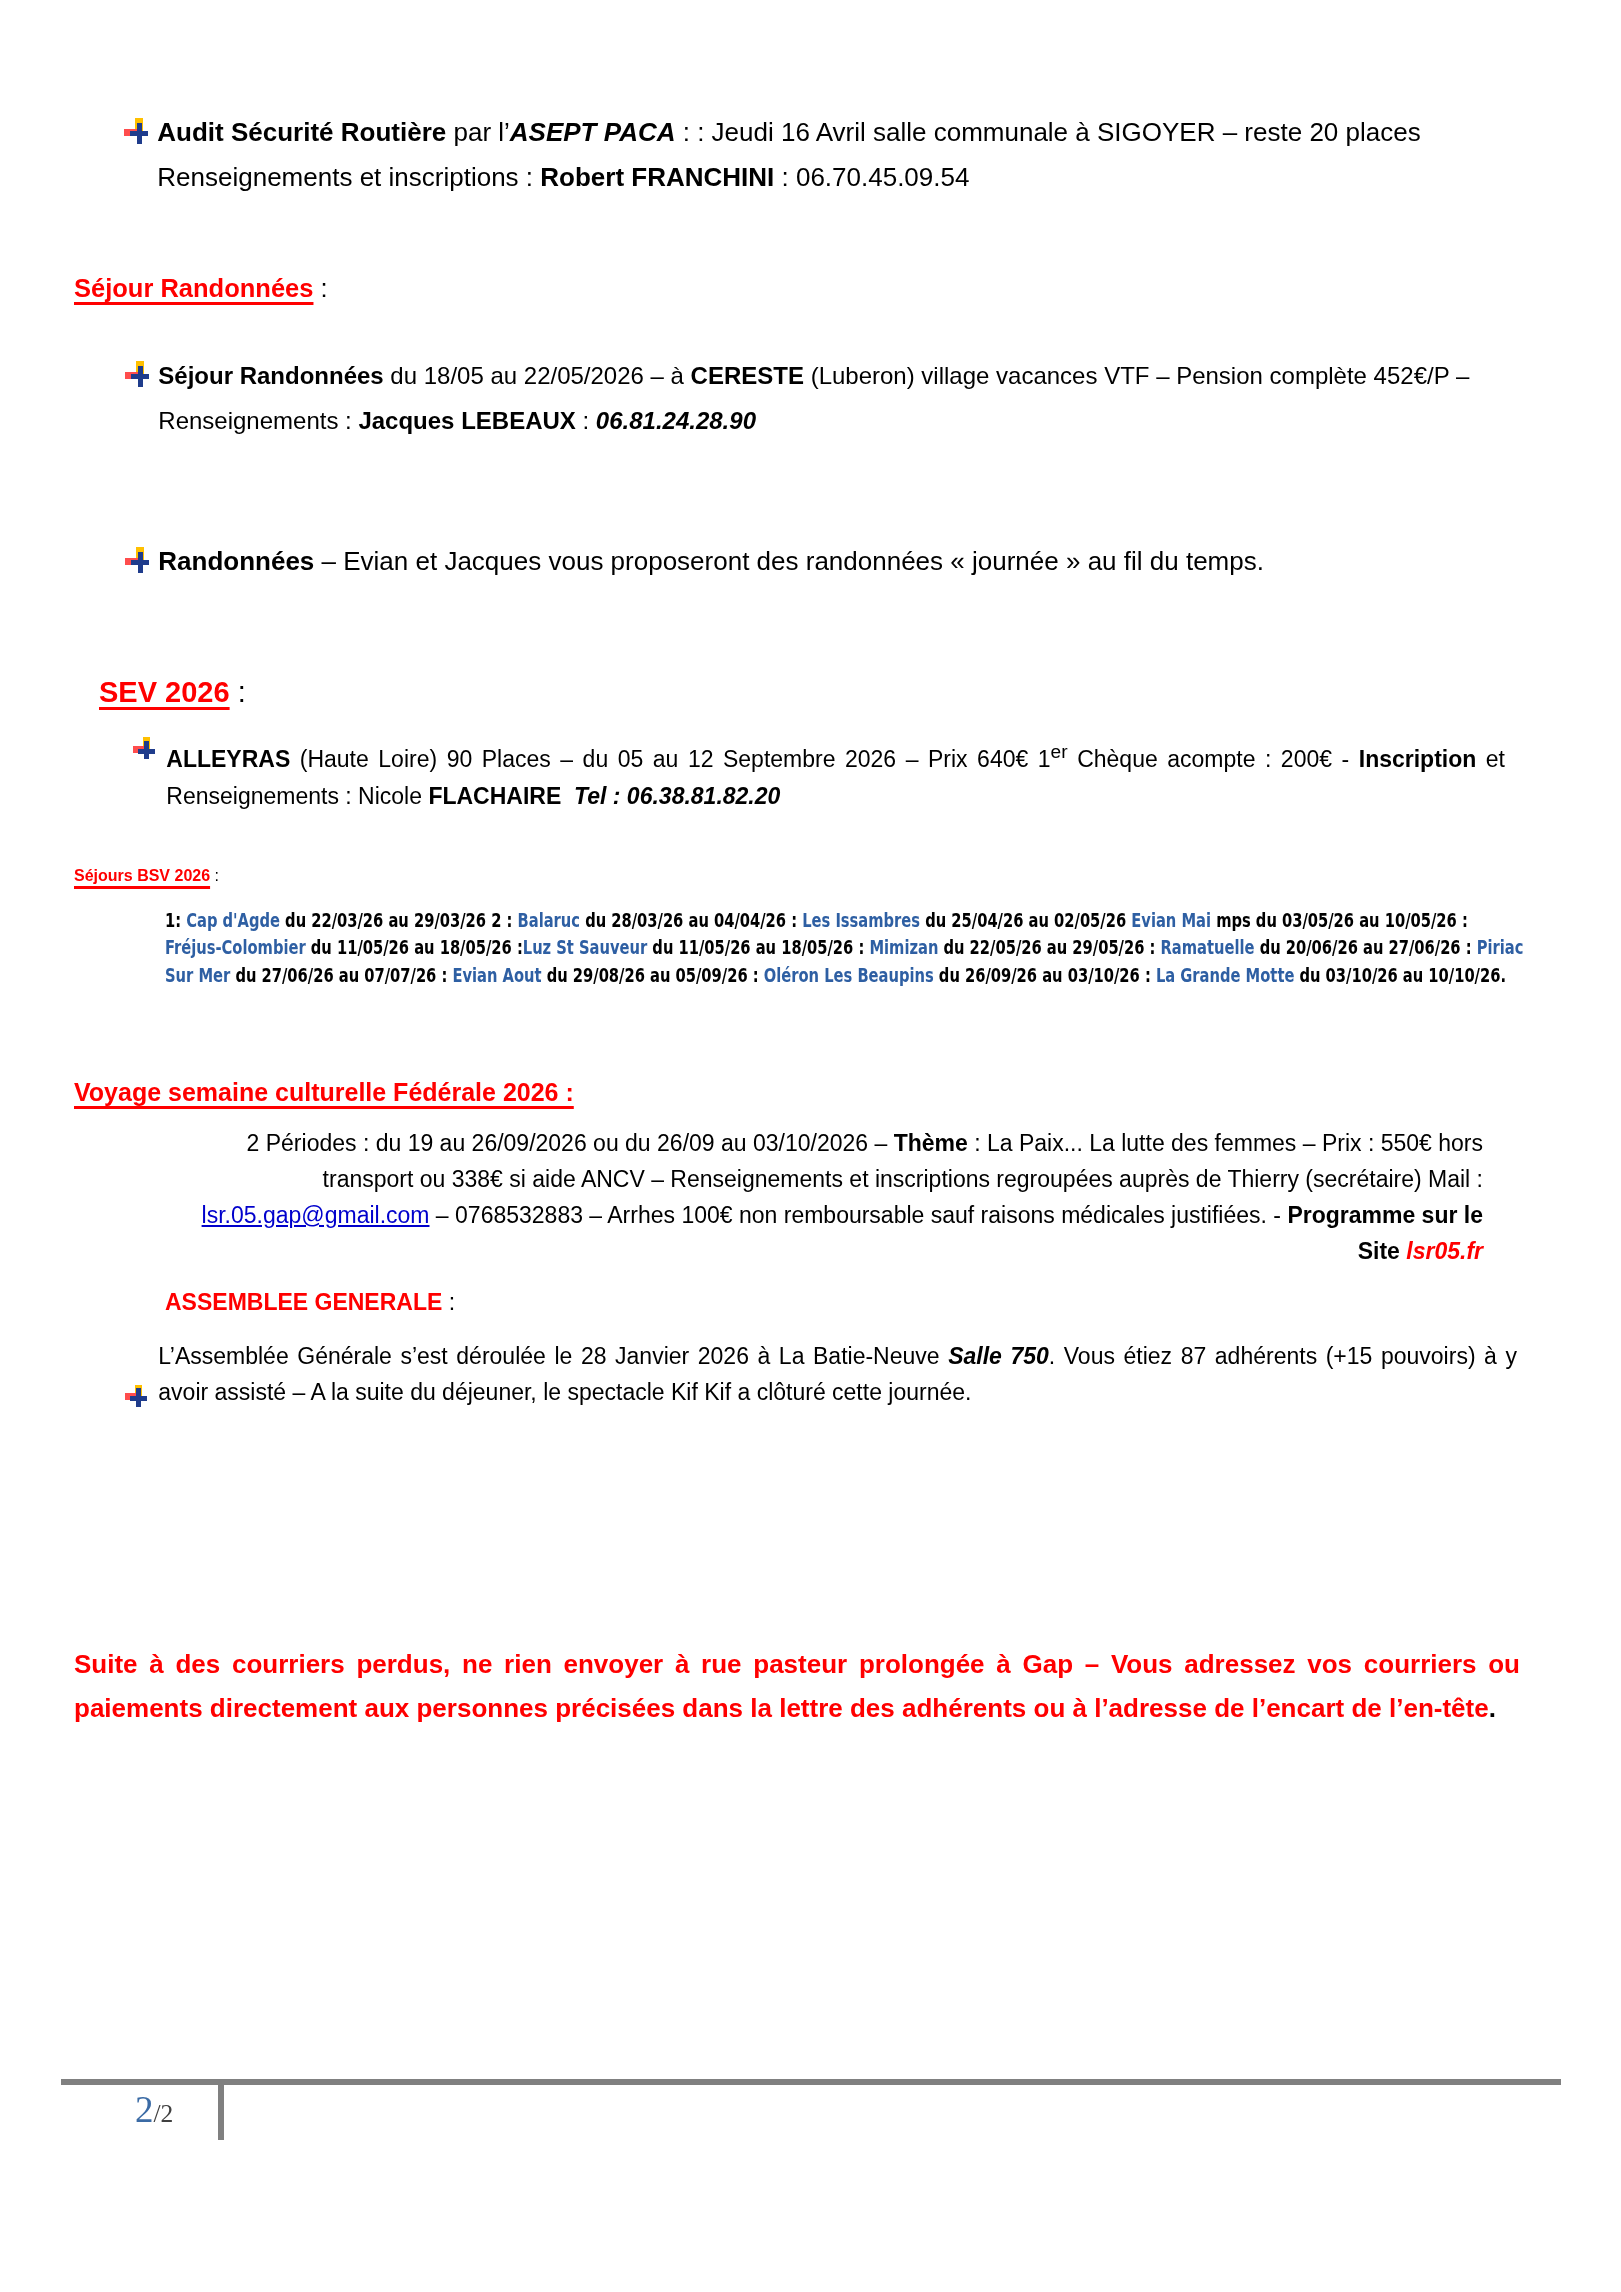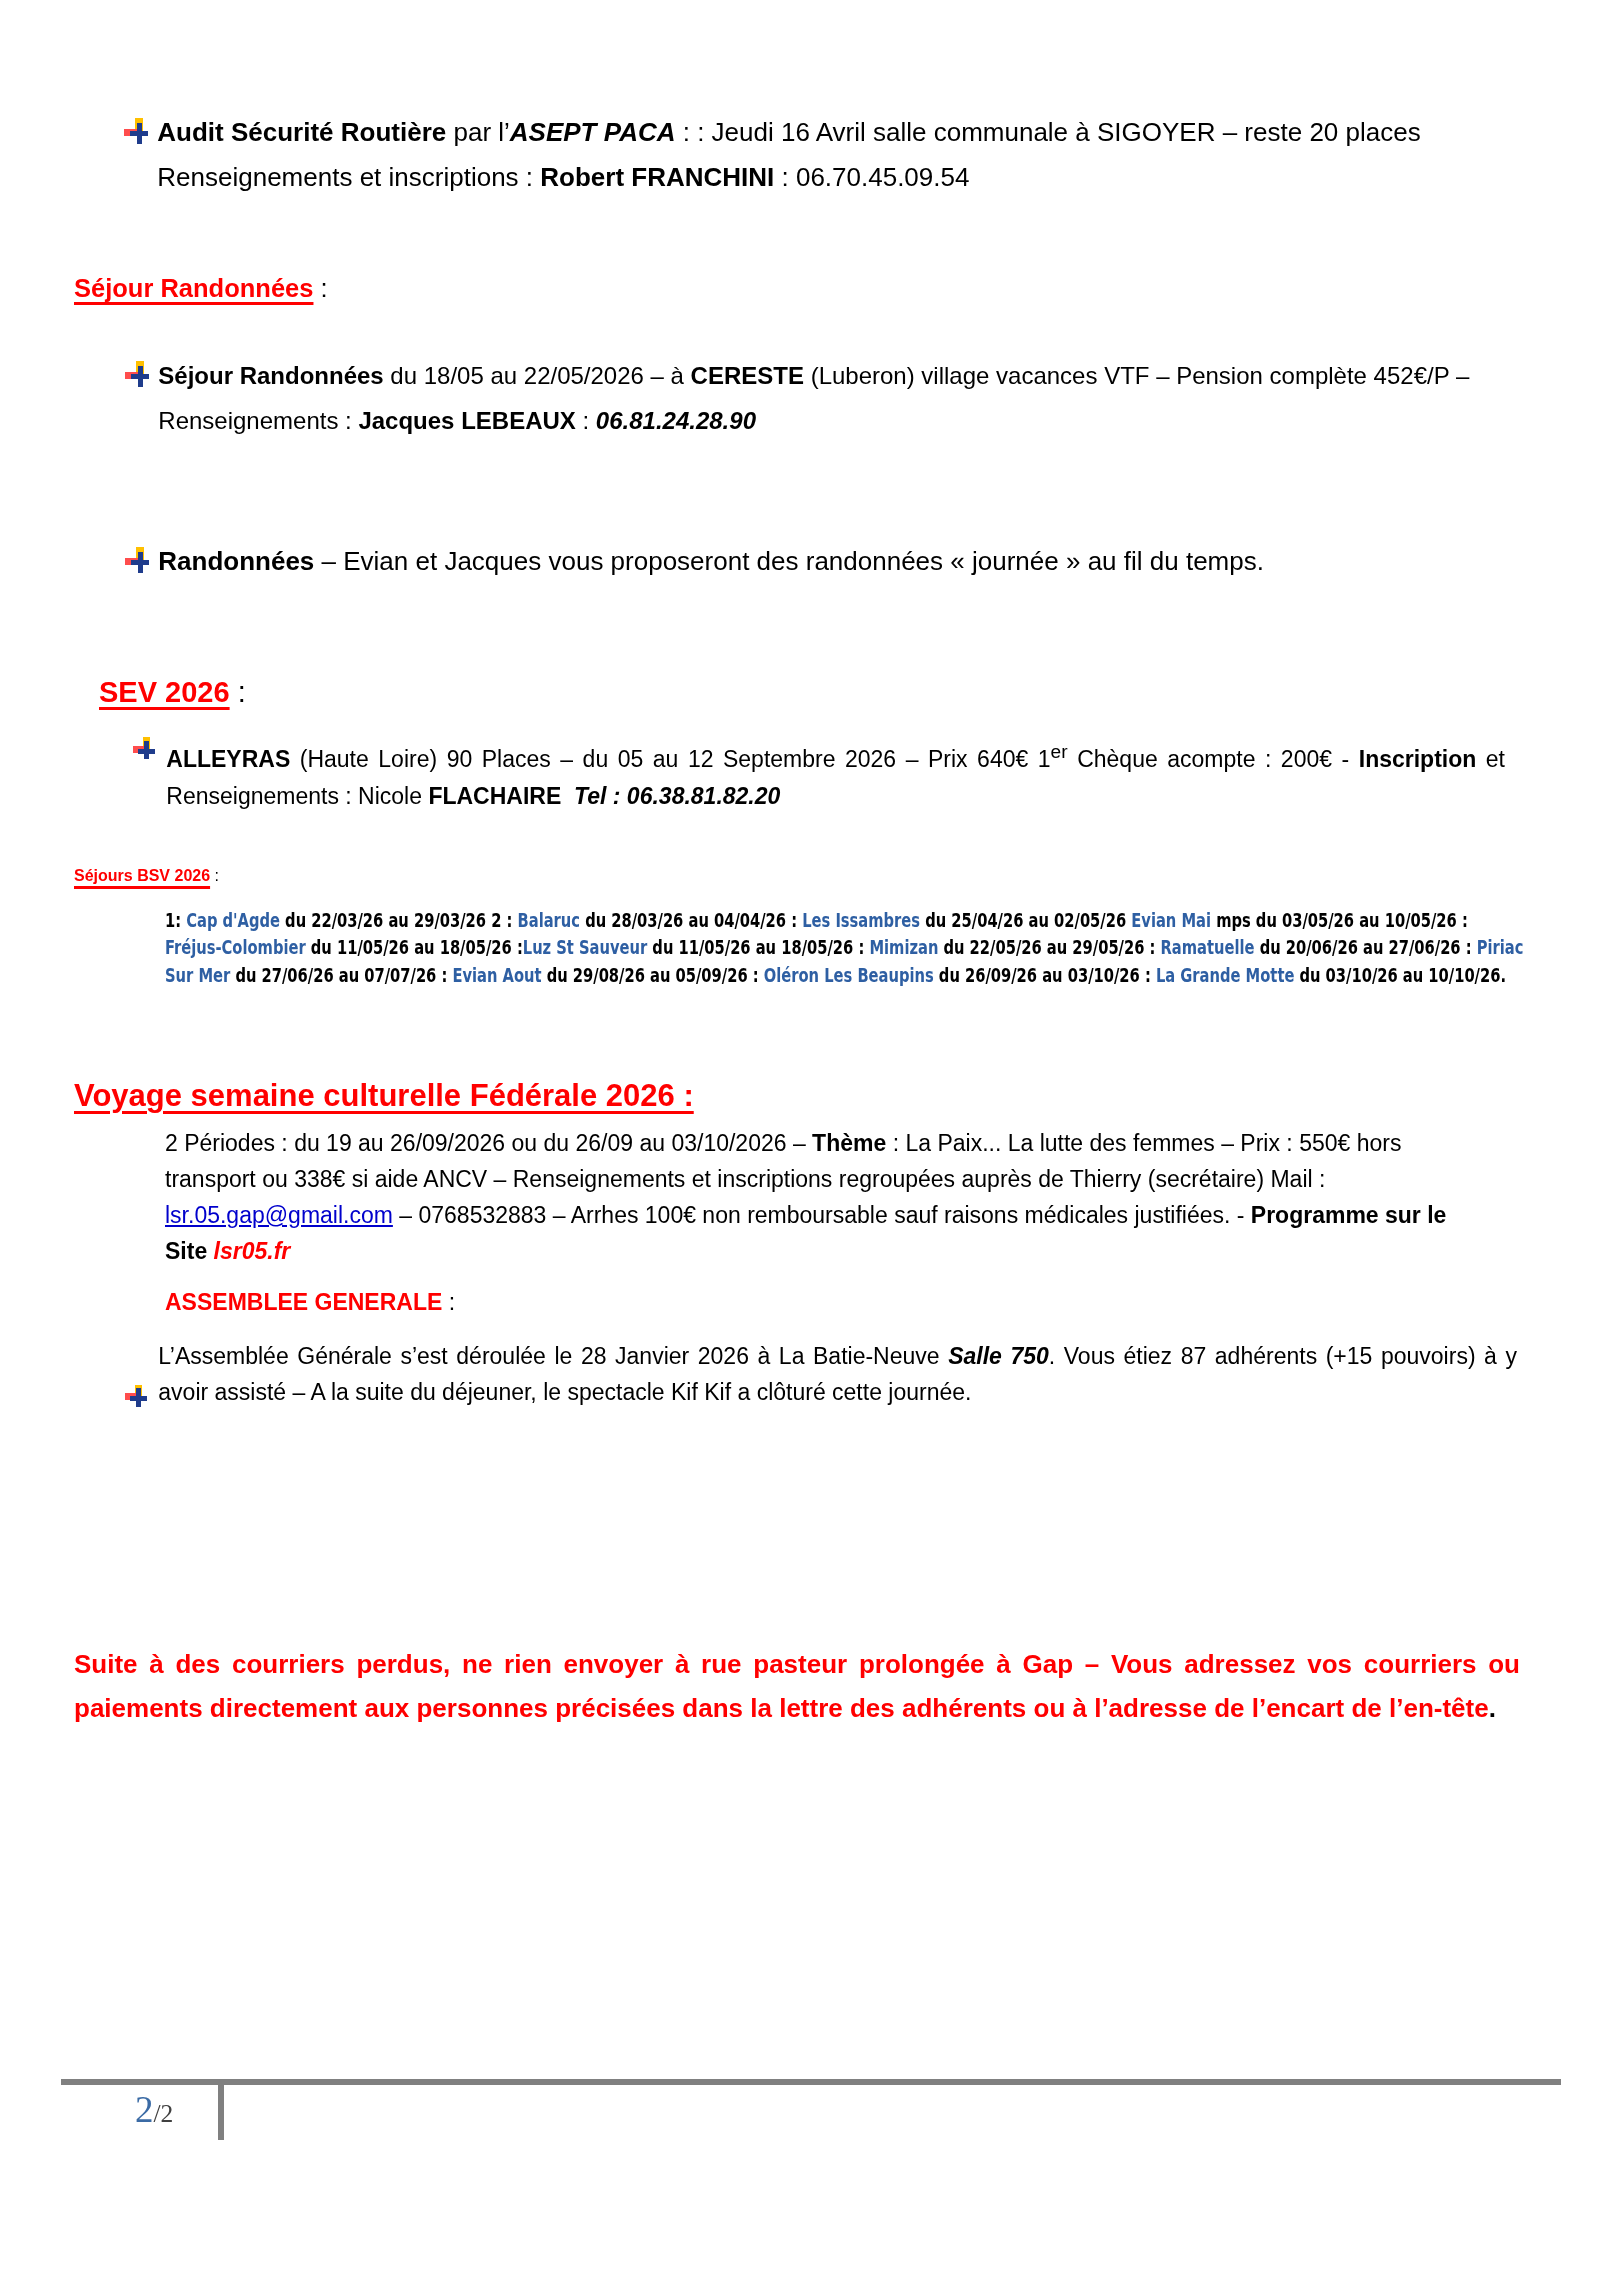--- a/index.html
+++ b/index.html
@@ -153,26 +153,26 @@
     font-family: "DejaVu Sans Condensed", "Liberation Sans Narrow", "Liberation Sans", sans-serif;
     transform: scaleX(0.86);
     transform-origin: left top;
     width: 1584px;
     text-align: left;
   }
   #bsv-body .blue-name { color: #2e5fa3; }
 
   #voyage-heading {
     left: 74px; top: 1078px;
-    font-size: 31px;
+    font-size: 25px;
   }
 
   #voyage-body {
     left: 165px; top: 1125px; width: 1318px;
-    font-size: 23px; line-height: 36px;
+    font-size: 23px; line-height: 36px; text-align: right;
   }
 
   #ag-heading {
     left: 165px; top: 1289px;
     font-size: 23px;
     color: #ff0000;
     font-weight: bold;
   }
   #ag-heading .nocolon { color: #000; font-weight: normal; }
 

